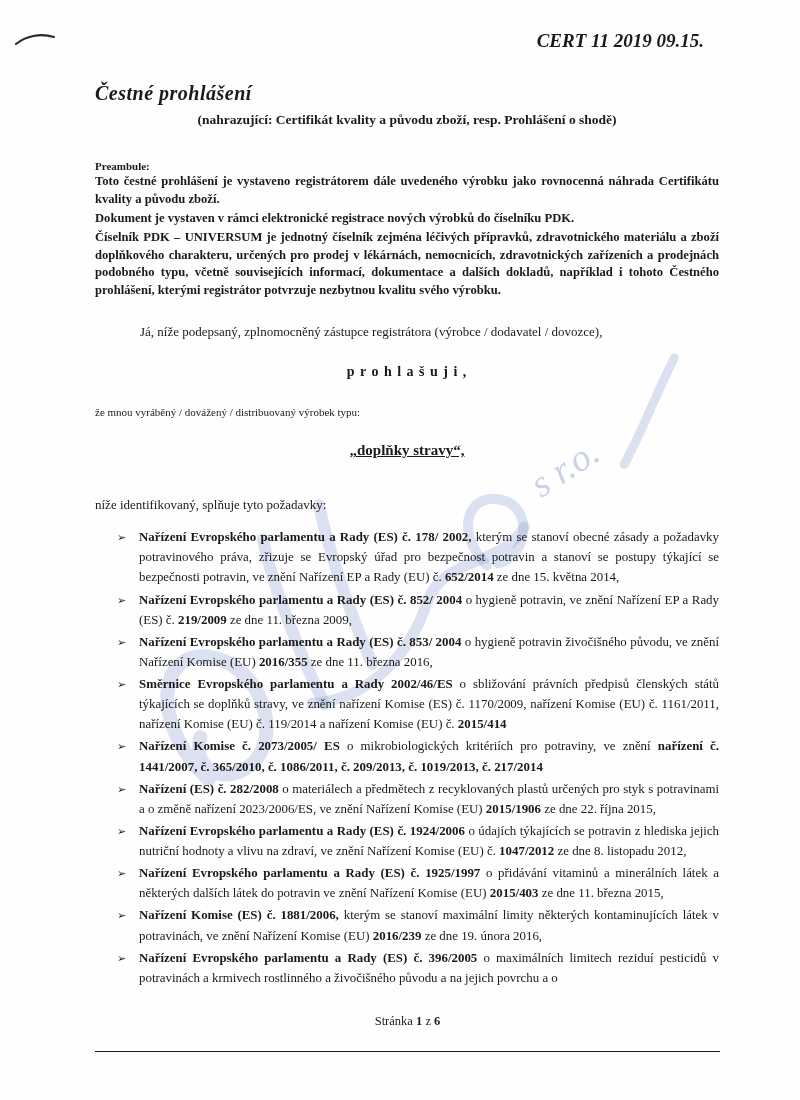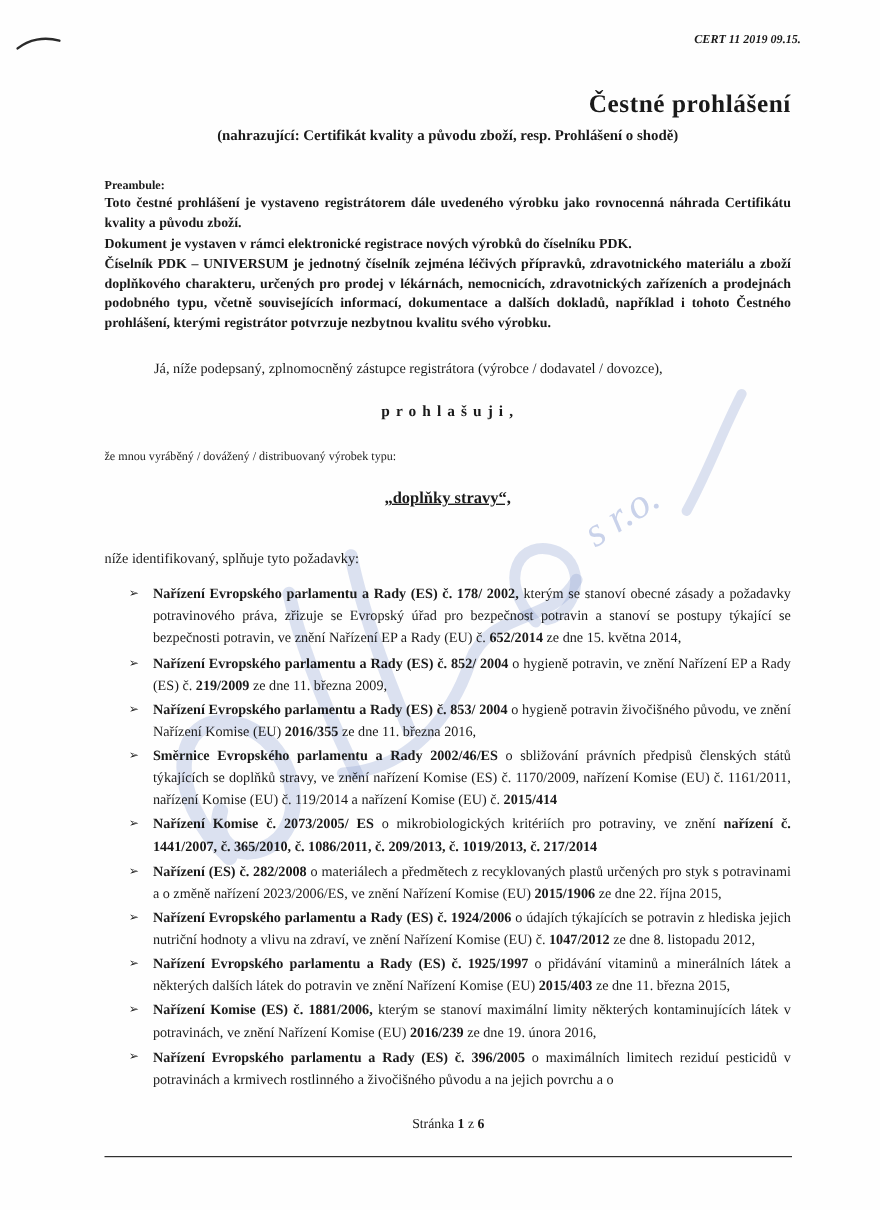--- a/index.html
+++ b/index.html
@@ -16,39 +16,40 @@
   .overlay-svg {
     position: absolute;
     left: 0; top: 0;
     width: 800px; height: 1100px;
     z-index: 0;
     pointer-events: none;
   }
   .doc-code {
     position: absolute;
     top: 30px;
-    right: 72px;
+    right: 96px;
     font-style: italic;
     font-weight: 700;
-    font-size: 11px;
+    font-size: 19px;
     z-index: 2;
   }
   .content {
     position: absolute;
     left: 95px;
     top: 82px;
     width: 624px;
     z-index: 1;
   }
   .title {
     margin: 0;
-    text-align: right;
-    font-size: 23px;
+    text-align: left;
+    font-size: 20px;
     font-weight: 700;
     letter-spacing: 0.5px;
+    font-style: italic;
   }
   .subtitle {
     margin-top: 7px;
     text-align: center;
     font-size: 13.5px;
     font-weight: 700;
   }
   .preamble-h {
     margin-top: 32px;
     font-size: 11px;
@@ -75,21 +76,20 @@
   }
   .product-intro {
     margin-top: 26px;
     font-size: 11px;
   }
   .product-type {
     margin-top: 24px;
     text-align: center;
     font-size: 15px;
     font-weight: 700;
-    text-decoration: underline;
   }
   .product-type span { text-decoration: underline; }
   .req-intro {
     margin-top: 38px;
     font-size: 13px;
   }
   ul.reqs {
     list-style: none;
     margin: 14px 0 0 0;
     padding: 0 0 0 22px;

